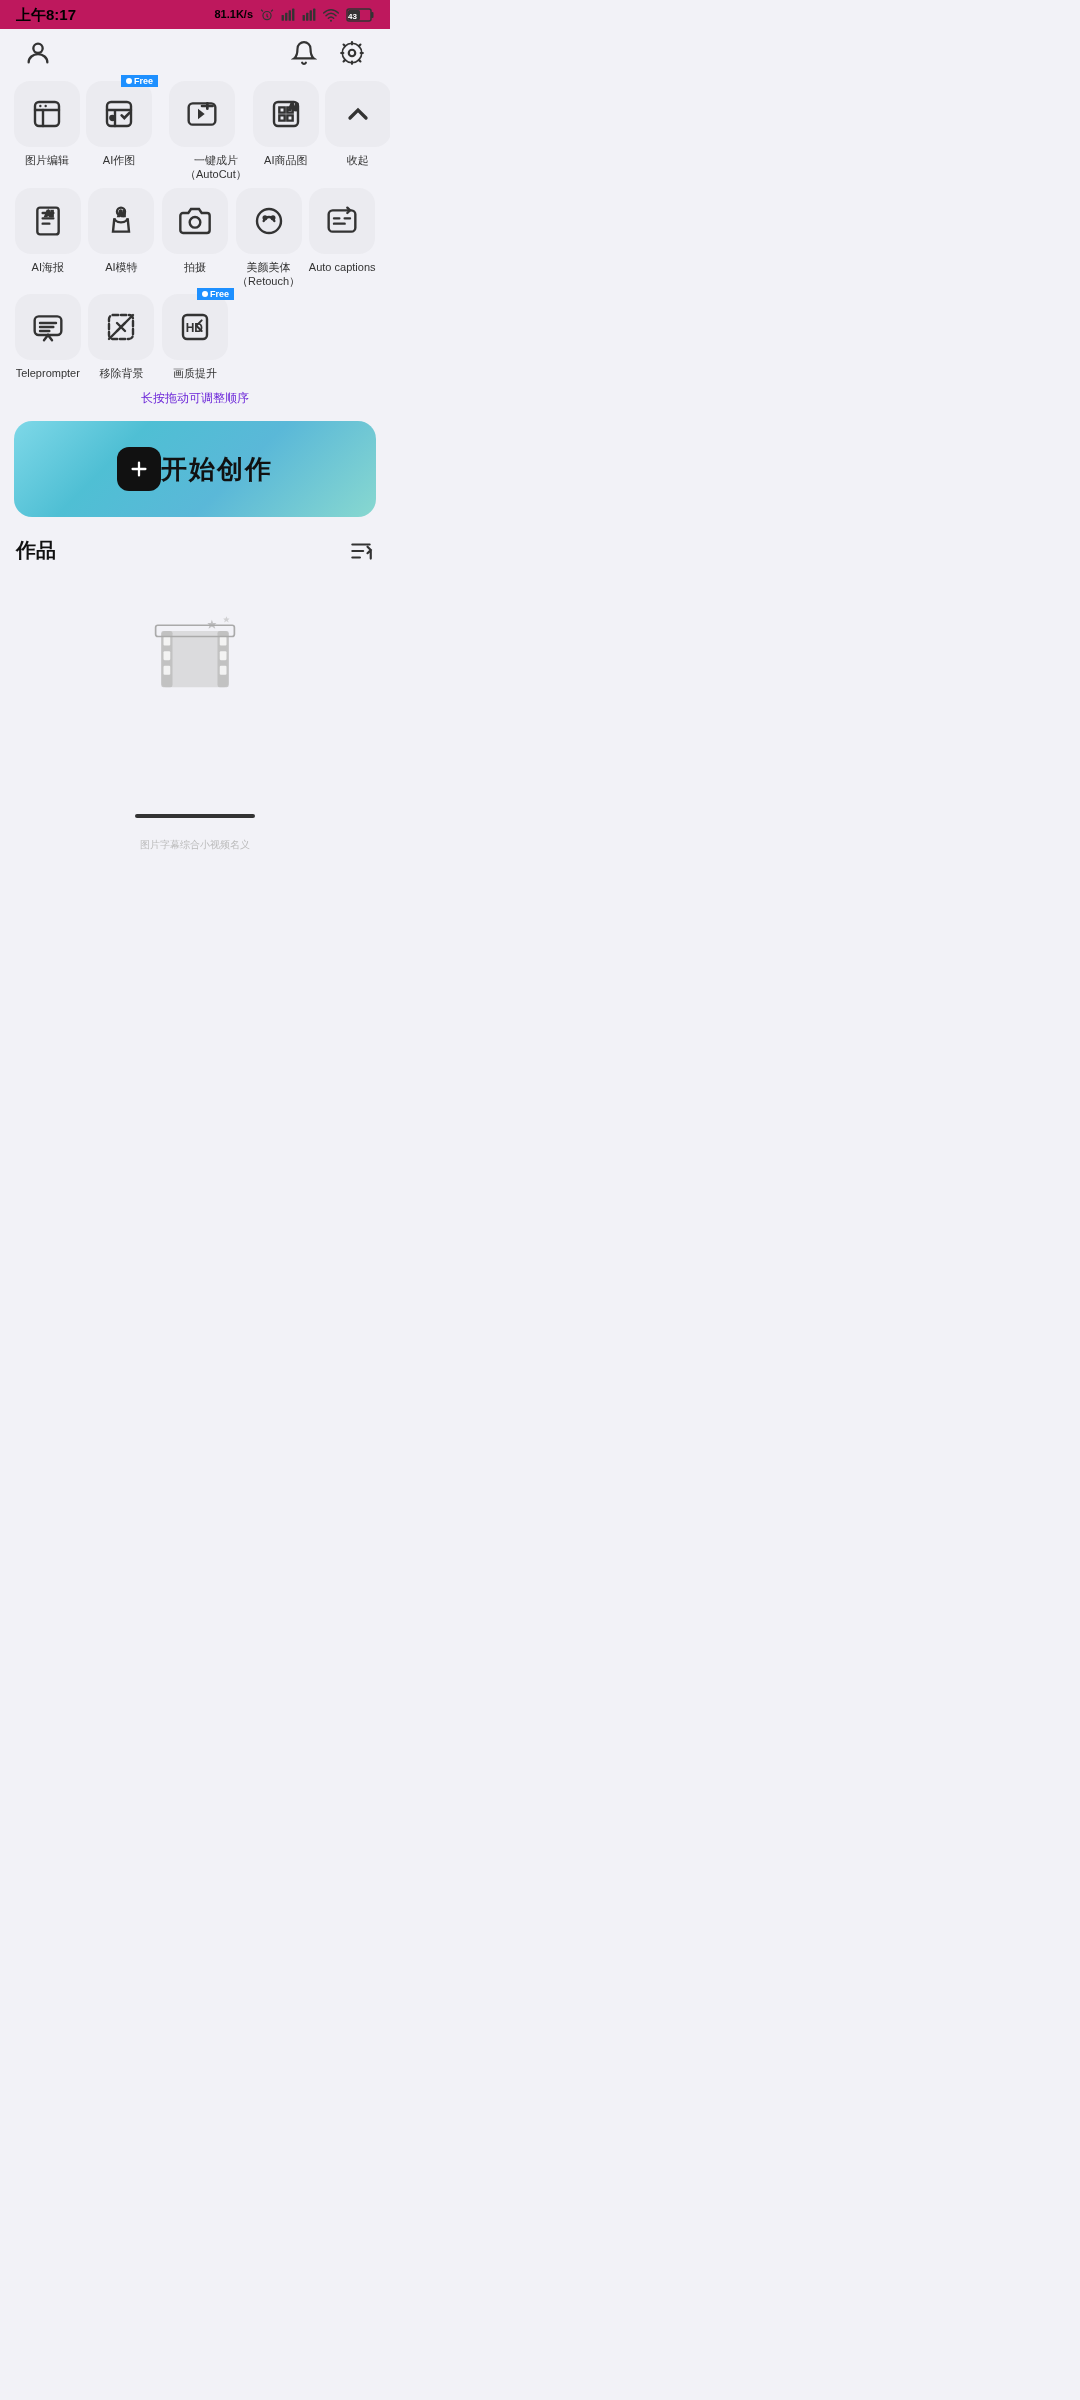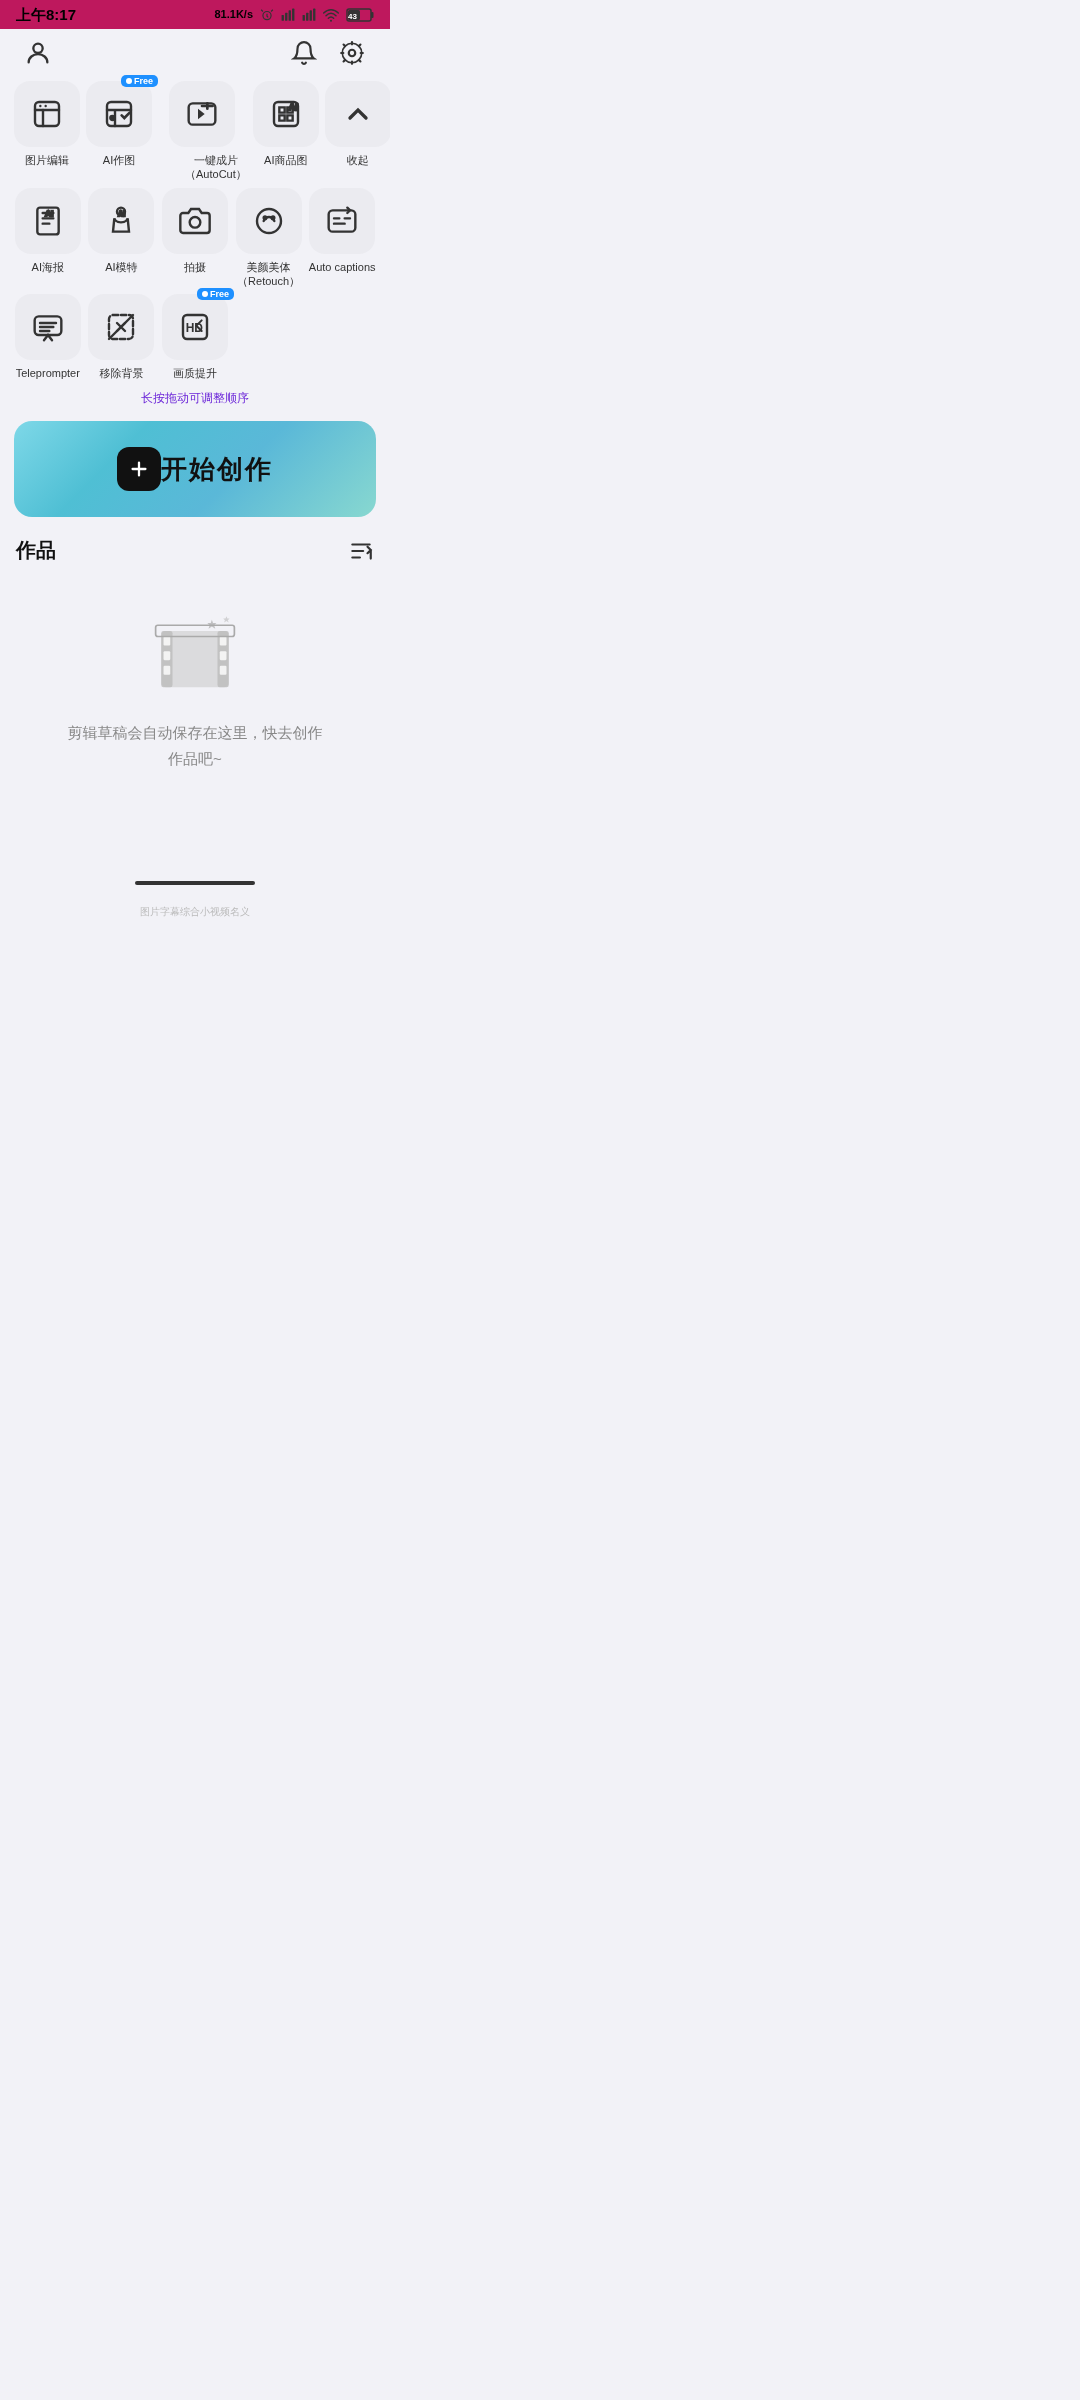--- a/index.html
+++ b/index.html
@@ -79,21 +79,21 @@
       line-height: 1.3;
     }
     .badge-free {
       position: absolute;
       top: -6px; right: -6px;
       background: #1e90ff;
       color: white;
       font-size: 9px;
       font-weight: 700;
       padding: 1px 5px;
-      border-radius: 5px;
+      border-radius: 0;
       display: flex;
       align-items: center;
       gap: 2px;
     }
     .badge-free::before {
       content: '';
       width: 6px; height: 6px;
       background: white;
       border-radius: 50%;
       display: inline-block;
@@ -469,22 +469,20 @@
         <rect x="62" y="20" width="6" height="8" rx="1" fill="white" opacity="0.8"></rect>
         <rect x="62" y="33" width="6" height="8" rx="1" fill="white" opacity="0.8"></rect>
         <rect x="62" y="46" width="6" height="8" rx="1" fill="white" opacity="0.8"></rect>
 
         <rect x="5" y="10" width="70" height="10" rx="2" fill="none" stroke="#aaa" stroke-width="1.5"></rect>
 
         <path d="M55 5 l1 3 3 0 -2 2 1 3 -3-2 -3 2 1-3 -2-2 3 0z" fill="#aaa" opacity="0.7"></path>
         <path d="M68 2 l0.7 2 2 0-1.5 1.5 0.7 2-2-1.2-2 1.2 0.7-2-1.5-1.5 2 0z" fill="#bbb" opacity="0.6"></path>
       </svg>
     </div>
-    <p class="empty-text" style="white-space: pre-line;">剪辑草稿会自动保存在这里，快去创作
-作品吧~</p>
   </div>
 </div>
 
 <div class="bottom-bar">
   <div class="home-indicator"></div>
 </div>
 
 <div class="watermark">图片字幕综合小视频名义</div>
 
 </body></html>

